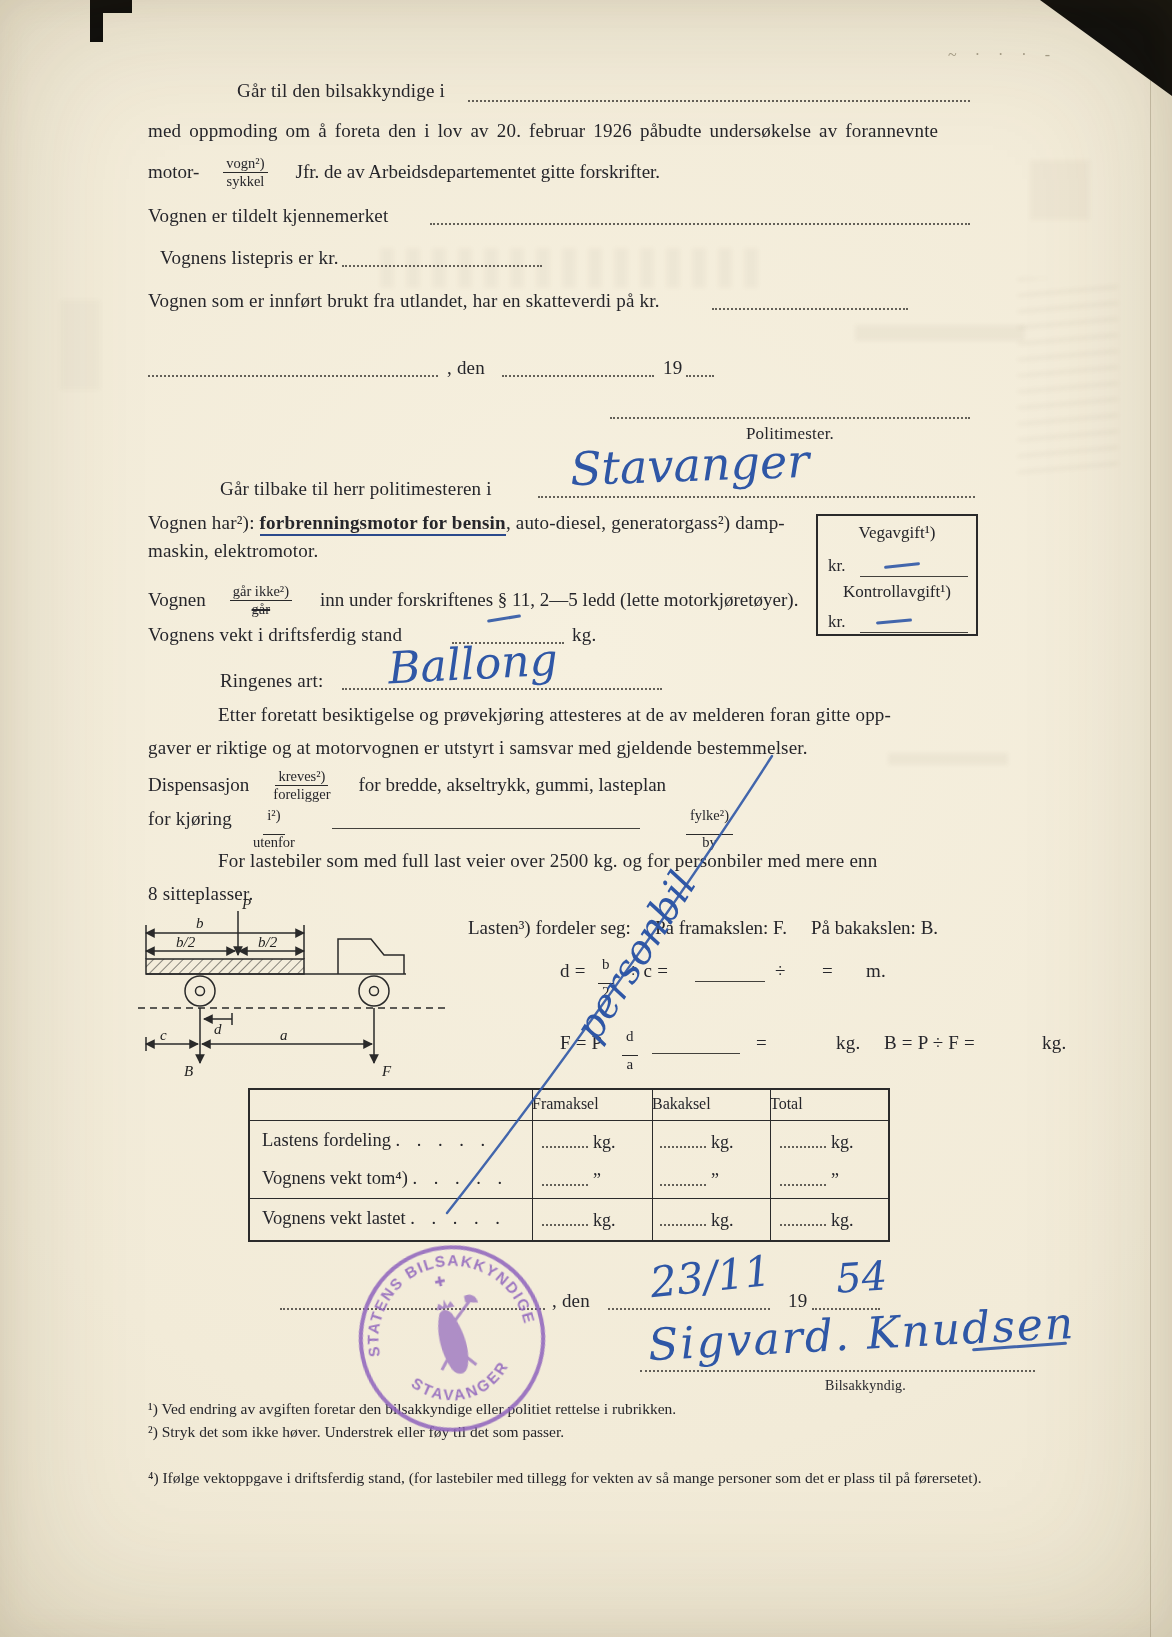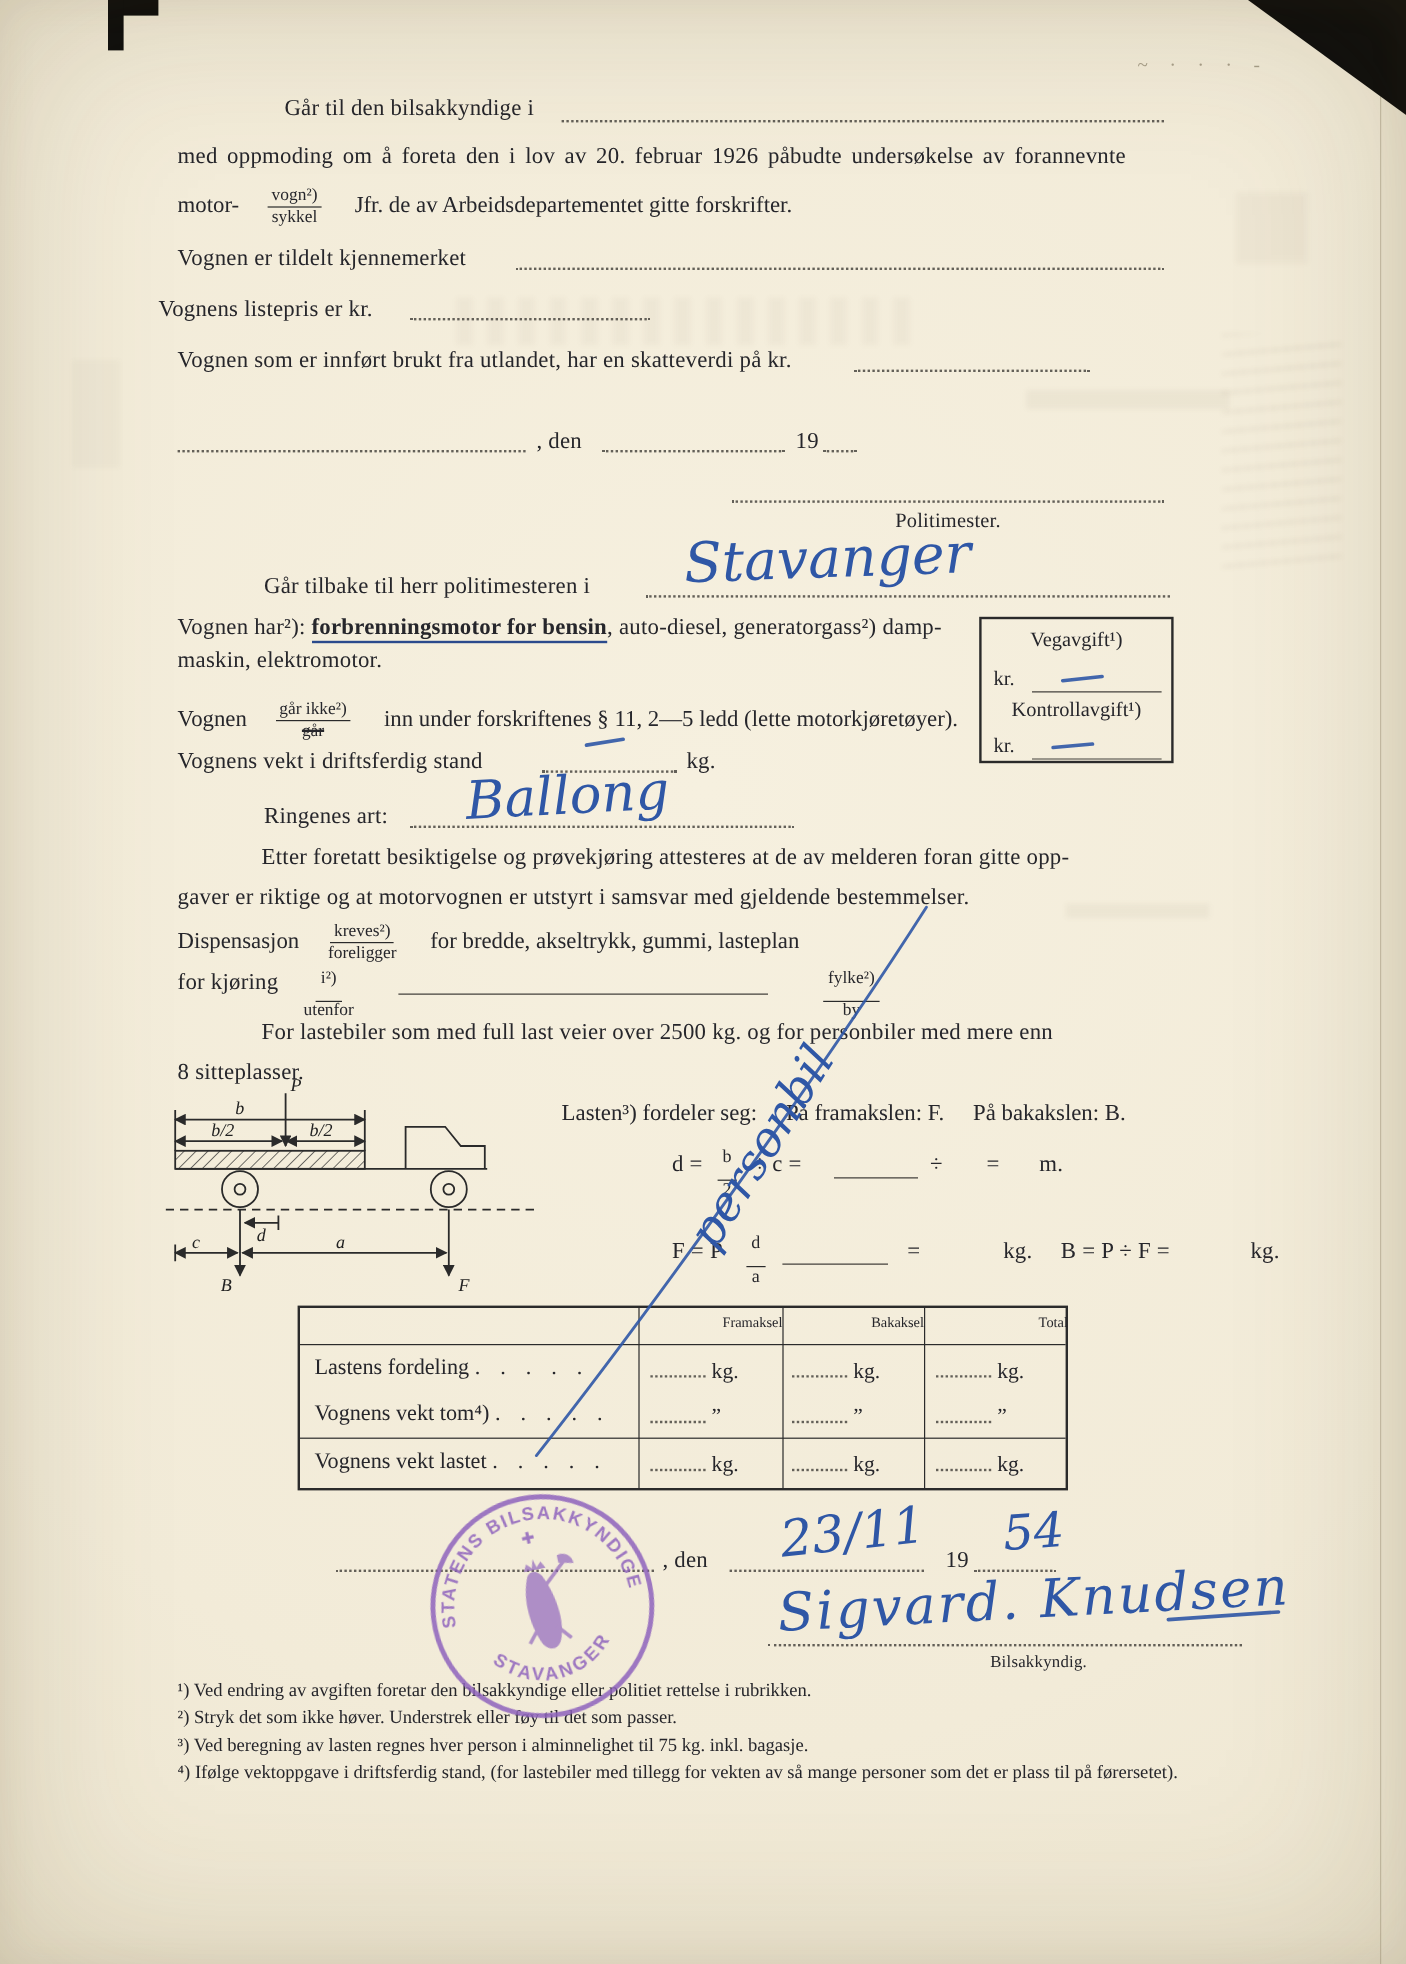--- a/index.html
+++ b/index.html
@@ -21,21 +21,21 @@
   .strike { text-decoration: line-through; text-decoration-thickness:1.6px; }
   .u-ink { border-bottom:2px solid #2b4a8c; padding-bottom:1px;font-weight:bold; }
   .hw { position:absolute; color:#2f57a6; font-style:italic; font-family:"DejaVu Serif", serif; white-space:nowrap; z-index:30; }
   .dash { position:absolute; height:2.6px; background:#2f57a6; border-radius:2px; opacity:.9; z-index:30; }
   .ghost { position:absolute; filter:blur(2px); opacity:.55; pointer-events:none; }
   .ldots { letter-spacing:6px; }
   .cd { display:inline-block; width:46px; height:13px; border-bottom:2px dotted rgba(62,60,55,.8); margin-right:5px; }
   .ltab { position:absolute; left:248px; top:1088px; width:642px; height:154px; border:2px solid #2b2b2b; }
   .ltab .v { position:absolute; top:0; bottom:0; border-left:1.6px solid #2b2b2b; }
   .ltab .h { position:absolute; left:0; right:0; border-top:1.6px solid #2b2b2b; }
-  .ltab .th { position:absolute; top:5px; font-size:12px; text-align:right;padding-left:44px; }
+  .ltab .th { position:absolute; top:5px; font-size:16px; text-align:left; }
   .ltab .tlabel { position:absolute; left:12px; font-size:18.5px; white-space:nowrap; }
   .ltab .cell { position:absolute; display:flex; align-items:baseline; font-size:18px; white-space:nowrap; }
   .fn { position:absolute; left:148px; width:890px; font-size:15.5px; line-height:1.45; }
   .black { position:absolute; background:#0b0b0b; z-index:35; }
 </style>
 </head>
 <body>
 
 <div class="page">
 
@@ -62,21 +62,21 @@
     <span class="frac">
       <span class="top">vogn²)</span>
       <span>sykkel</span>
     </span>
     <span style="margin-left:4px">Jfr. de av Arbeidsdepartementet gitte forskrifter.</span>
   </div>
 
   <div class="t" style="left:148px;top:205px">Vognen er tildelt kjennemerket</div>
   <div class="dotted" style="left:430px;top:223px;width:540px"></div>
 
-  <div class="t" style="left:132px;top:247px">Vognens listepris er kr.</div>
+  <div class="t" style="left:160px;top:247px">Vognens listepris er kr.</div>
   <div class="dotted" style="left:342px;top:265px;width:200px"></div>
 
   <div class="t" style="left:148px;top:290px">Vognen som er innført brukt fra utlandet, har en skatteverdi på kr.</div>
   <div class="dotted" style="left:712px;top:308px;width:196px"></div>
 
   <div class="dotted" style="left:148px;top:375px;width:290px"></div>
   <div class="t" style="left:447px;top:357px">, den</div>
   <div class="dotted" style="left:502px;top:375px;width:152px"></div>
   <div class="t" style="left:663px;top:357px">19</div>
   <div class="dotted" style="left:686px;top:375px;width:28px"></div>
@@ -311,21 +311,20 @@
     </g>
   </svg>
 
   <div class="hw" style="left:648px;top:1308px;font-size:44px;letter-spacing:2px;transform:rotate(-3deg)">Sigvard. Knudsen</div>
   <div class="dash" style="left:972px;top:1345px;width:95px;transform:rotate(-4deg)"></div>
   <div class="dotted" style="left:640px;top:1370px;width:395px"></div>
   <div class="t" style="left:668px;top:1378px;width:395px;text-align:center;font-size:14px">Bilsakkyndig.</div>
 
   <div class="fn" style="top:1398px">¹) Ved endring av avgiften foretar den bilsakkyndige eller politiet rettelse i rubrikken.</div>
   <div class="fn" style="top:1421px">²) Stryk det som ikke høver. Understrek eller føy til det som passer.</div>
-  <div class="fn" style="top:1444px">³) Ved beregning av lasten regnes hver person i alminnelighet til 75 kg. inkl. bagasje.</div>
   <div class="fn" style="top:1467px">⁴) Ifølge vektoppgave i driftsferdig stand, (for lastebiler med tillegg for vekten av så mange personer som det er plass til på førersetet).</div>
 
   <svg style="position:absolute;left:0;top:0;pointer-events:none;z-index:25" width="1172" height="1637" viewBox="0 0 1172 1637">
     <path d="M772,756 C712,850 575,1050 447,1213" stroke="#2f57a6" stroke-width="2.4" fill="none" opacity="0.9" stroke-linecap="round"></path>
   </svg>
   <div class="hw" style="left:530px;top:933px;width:210px;text-align:center;font-size:40px;transform:rotate(-58deg)">personbil</div>
 
   <div class="vignette"></div>
 </div>
 

